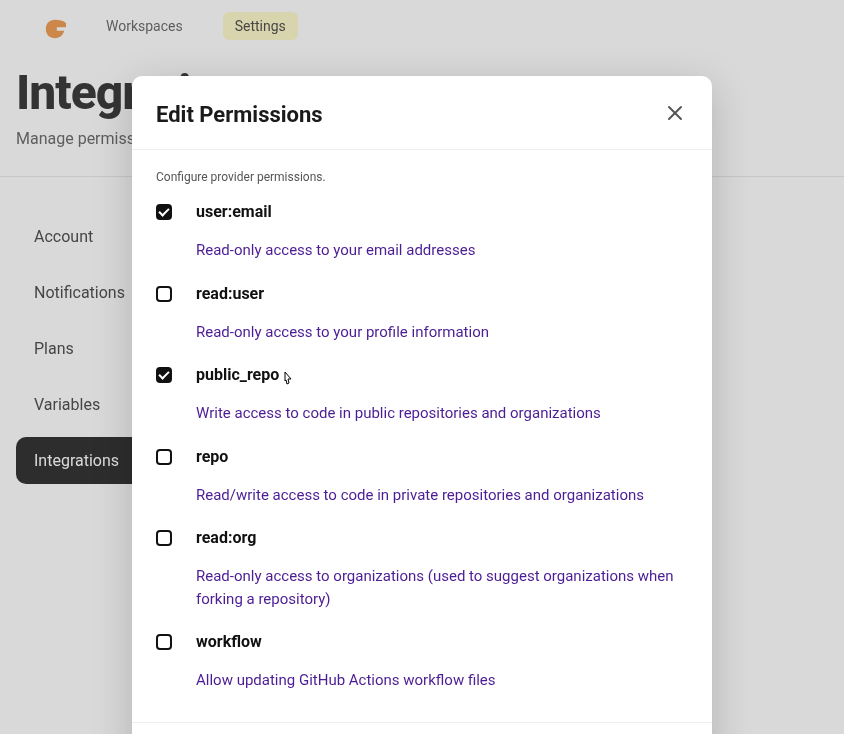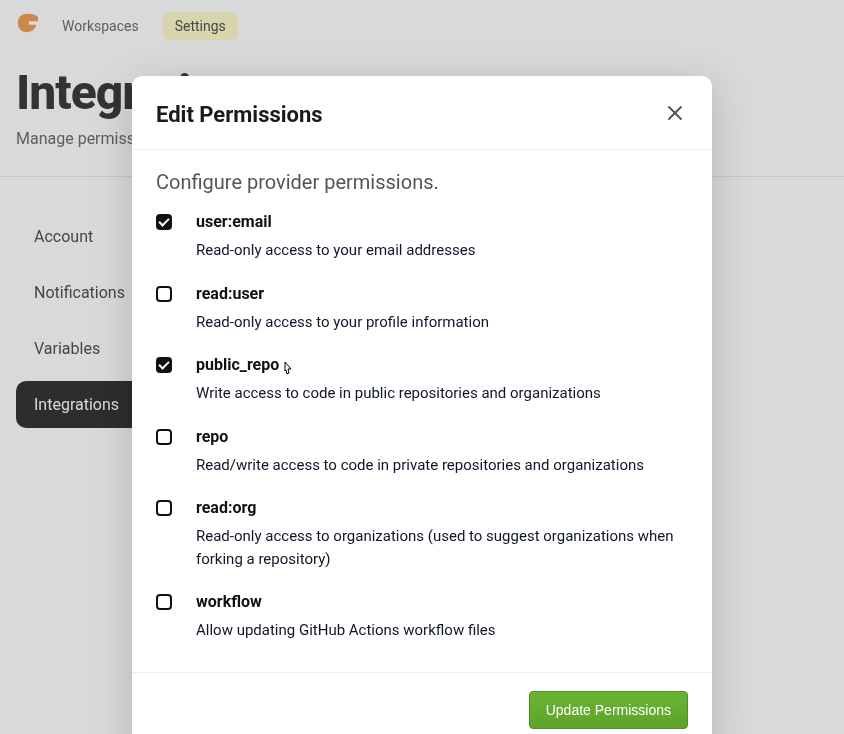--- a/index.html
+++ b/index.html
@@ -7,23 +7,24 @@
     font-family: -apple-system, BlinkMacSystemFont, "Segoe UI", Roboto, Helvetica, Arial, sans-serif;
     background: #fff;
     color: #1a1a1a;
     width: 844px;
     height: 734px;
     overflow: hidden;
     position: relative;
   }
   .topbar {
     display: flex;
-    align-items: flex-start;
-    gap: 12px;
+    align-items: flex-end;
+    gap: 28px;
     padding: 12px 16px;
+    margin-left: 28px;
   }
   .logo {
     width: 22px;
     height: 22px;
   }
   .nav-link {
     color: #555;
     font-size: 14px;
     text-decoration: none;
     padding: 6px 12px;
@@ -110,21 +111,21 @@
     background: none;
     border: none;
     padding: 4px;
   }
   .modal-body {
     padding: 20px 24px 8px 24px;
     overflow-y: auto;
   }
   .modal-desc {
     color: #555;
-    font-size: 20px;
+    font-size: 12px;
     margin-bottom: 18px;
   }
   .perm-row {
     display: flex;
     align-items: flex-start;
     gap: 24px;
     margin-bottom: 22px;
   }
   .checkbox {
     width: 16px;
@@ -152,23 +153,23 @@
   }
   .perm-text {
     flex: 1;
   }
   .perm-label {
     font-weight: 700;
     font-size: 16px;
     color: #111;
   }
   .perm-desc {
-    color: #0f172a;
+    color: #4c1d95;
     font-size: 15px;
-    margin-top: 8px;
+    margin-top: 18px;
     line-height: 1.5;
   }
   .modal-footer {
     border-top: 1px solid #eee;
     padding: 18px 24px;
     display: flex;
     justify-content: flex-end;
   }
   .update-btn {
     background: #5fa82d;
@@ -202,20 +203,21 @@
   <h1 class="page-title">Integrations</h1>
   <p class="page-subtitle">Manage permissions for git providers</p>
 </div>
 
 <div class="divider"></div>
 
 <div class="content">
   <nav class="sidebar">
     <div class="sidebar-item">Account</div>
     <div class="sidebar-item">Notifications</div>
+    <div class="sidebar-item">Plans</div>
     <div class="sidebar-item">Variables</div>
     <div class="sidebar-item active">Integrations</div>
   </nav>
 </div>
 
 <div class="overlay">
   <div class="modal">
     <div class="modal-header">
       <h2 class="modal-title">Edit Permissions</h2>
       <button class="close-btn">

